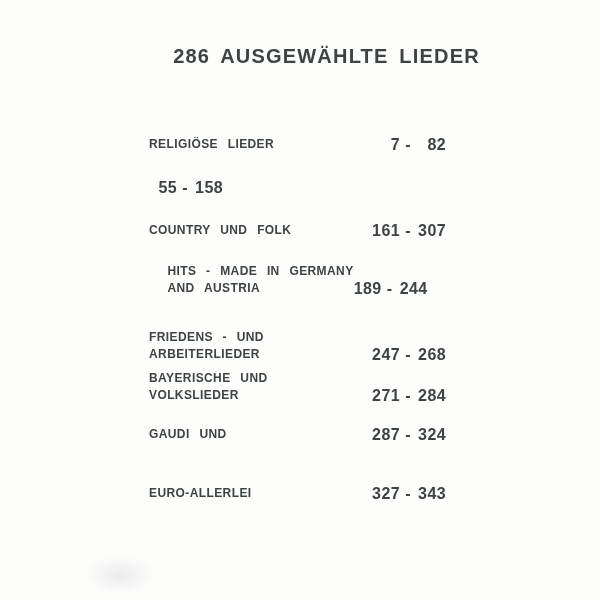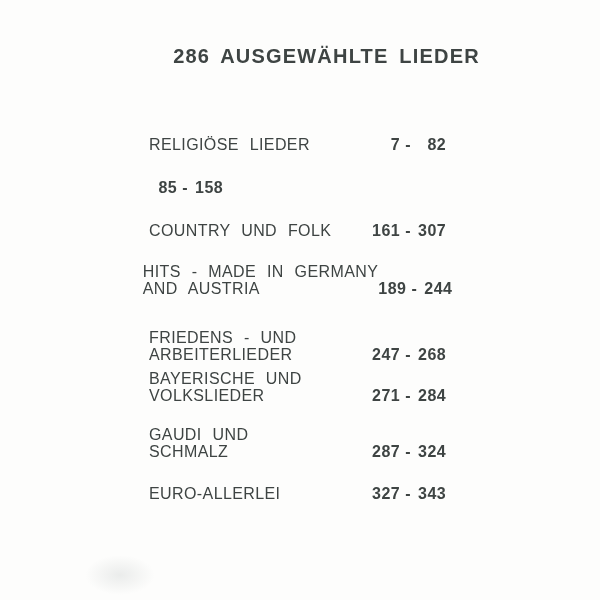--- a/index.html
+++ b/index.html
@@ -40,22 +40,22 @@
   }
   .toc-entry {
     position: absolute;
     left: 0;
     right: 0;
     display: flex;
     justify-content: space-between;
     align-items: flex-end;
   }
   .entry-label {
-    font-size: 16px;
-    font-weight: normal;
+    font-size: 12px;
+    font-weight: bold;
     line-height: 17px;
     letter-spacing: 0.4px;
     word-spacing: 6px;
     white-space: nowrap;
   }
   .entry-pages {
     display: flex;
     font-size: 16px;
     font-weight: bold;
     line-height: 17px;
@@ -100,21 +100,21 @@
         </div>
     <div class="entry-pages">
       <span class="page-from">7</span>
       <span class="page-dash">-</span>
       <span class="page-to">82</span>
     </div>
   </div>
 
   <div class="toc-entry" style="top: 179px;">
     <div class="entry-pages">
-      <span class="page-from">85</span>
+      <span class="page-from">55</span>
       <span class="page-dash">-</span>
       <span class="page-to">158</span>
     </div>
   </div>
 
   <div class="toc-entry" style="top: 222px;">
     <div class="entry-label">
           <div>COUNTRY UND FOLK</div>
         </div>
     <div class="entry-pages">
@@ -156,21 +156,20 @@
     <div class="entry-pages">
       <span class="page-from">271</span>
       <span class="page-dash">-</span>
       <span class="page-to">284</span>
     </div>
   </div>
 
   <div class="toc-entry" style="top: 426px;">
     <div class="entry-label">
           <div>GAUDI UND</div>
-          <div>SCHMALZ</div>
         </div>
     <div class="entry-pages">
       <span class="page-from">287</span>
       <span class="page-dash">-</span>
       <span class="page-to">324</span>
     </div>
   </div>
 
   <div class="toc-entry" style="top: 485px;">
     <div class="entry-label">

